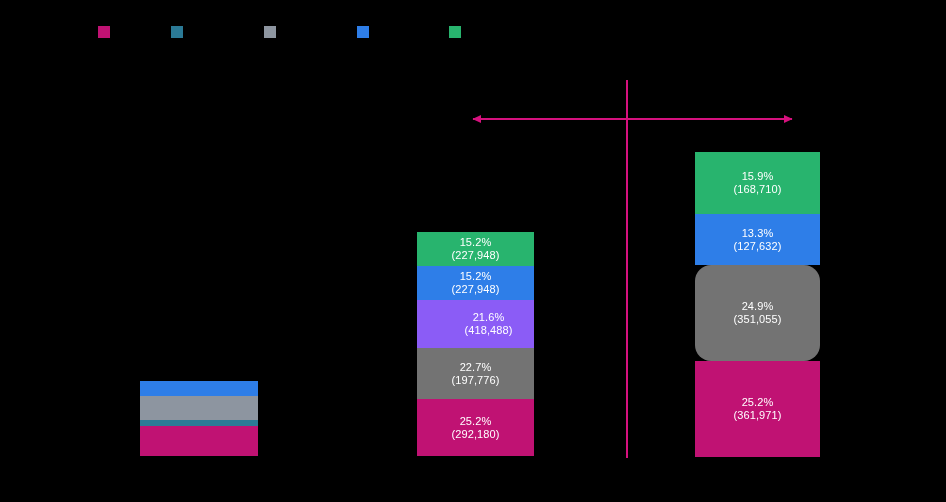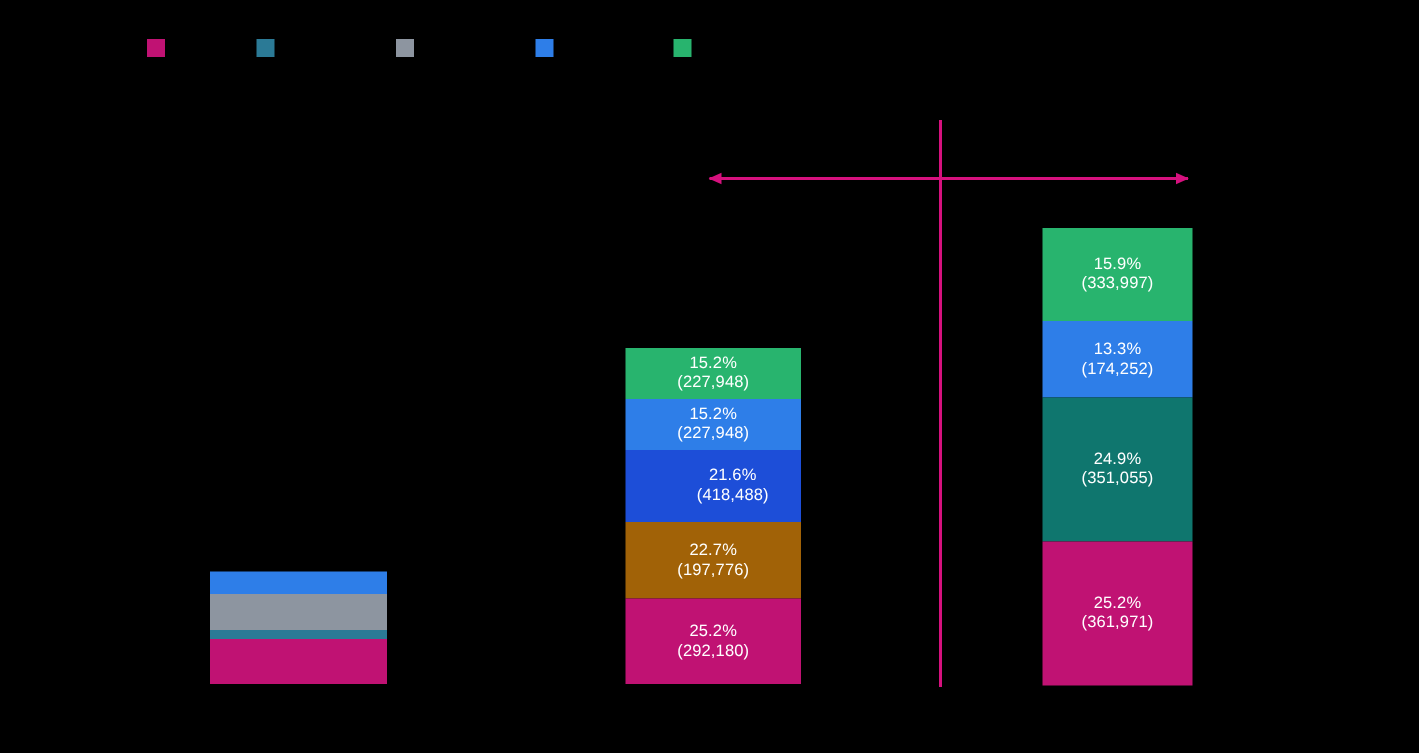--- a/index.html
+++ b/index.html
@@ -128,43 +128,43 @@
       </div>
       <div class="bar" style="left: 417px; top: 232px; width: 117px; height: 224px;">
         <div class="seg" style="background: rgb(40, 180, 110); flex: 34 0 0px;">
           <div class="seg-pct">15.2%</div>
           <div class="seg-count">(227,948)</div>
         </div>
         <div class="seg" style="background: rgb(46, 126, 232); flex: 34 0 0px;">
           <div class="seg-pct">15.2%</div>
           <div class="seg-count">(227,948)</div>
         </div>
-        <div class="seg" style="background: #1d4ed8; flex: 48 0 0px; padding-left: 26px;">
+        <div class="seg" style="background: #8b5cf6; flex: 48 0 0px; padding-left: 26px;">
           <div class="seg-pct">21.6%</div>
           <div class="seg-count">(418,488)</div>
         </div>
-        <div class="seg" style="background: #a16207; flex: 51 0 0px;">
+        <div class="seg" style="background: #737373; flex: 51 0 0px;">
           <div class="seg-pct">22.7%</div>
           <div class="seg-count">(197,776)</div>
         </div>
         <div class="seg" style="background: rgb(192, 18, 115); flex: 57 0 0px;">
           <div class="seg-pct">25.2%</div>
           <div class="seg-count">(292,180)</div>
         </div>
       </div>
-      <div class="bar" style="left: 695px; top: 152px; width: 100px; height: 305px;">
+      <div class="bar" style="left: 695px; top: 152px; width: 125px; height: 305px;">
         <div class="seg" style="background: rgb(40, 180, 110); flex: 49 0 0px;">
           <div class="seg-pct">15.9%</div>
-          <div class="seg-count">(333,997)</div>
+          <div class="seg-count">(168,710)</div>
         </div>
         <div class="seg" style="background: rgb(46, 126, 232); flex: 41 0 0px;">
           <div class="seg-pct">13.3%</div>
-          <div class="seg-count">(174,252)</div>
+          <div class="seg-count">(127,632)</div>
         </div>
-        <div class="seg" style="background: #0f766e; flex: 76 0 0px;">
+        <div class="seg" style="background: #737373; flex: 76 0 0px; border-radius: 16px;">
           <div class="seg-pct">24.9%</div>
           <div class="seg-count">(351,055)</div>
         </div>
         <div class="seg" style="background: rgb(192, 18, 115); flex: 76 0 0px;">
           <div class="seg-pct">25.2%</div>
           <div class="seg-count">(361,971)</div>
         </div>
       </div>
     </div>
 

